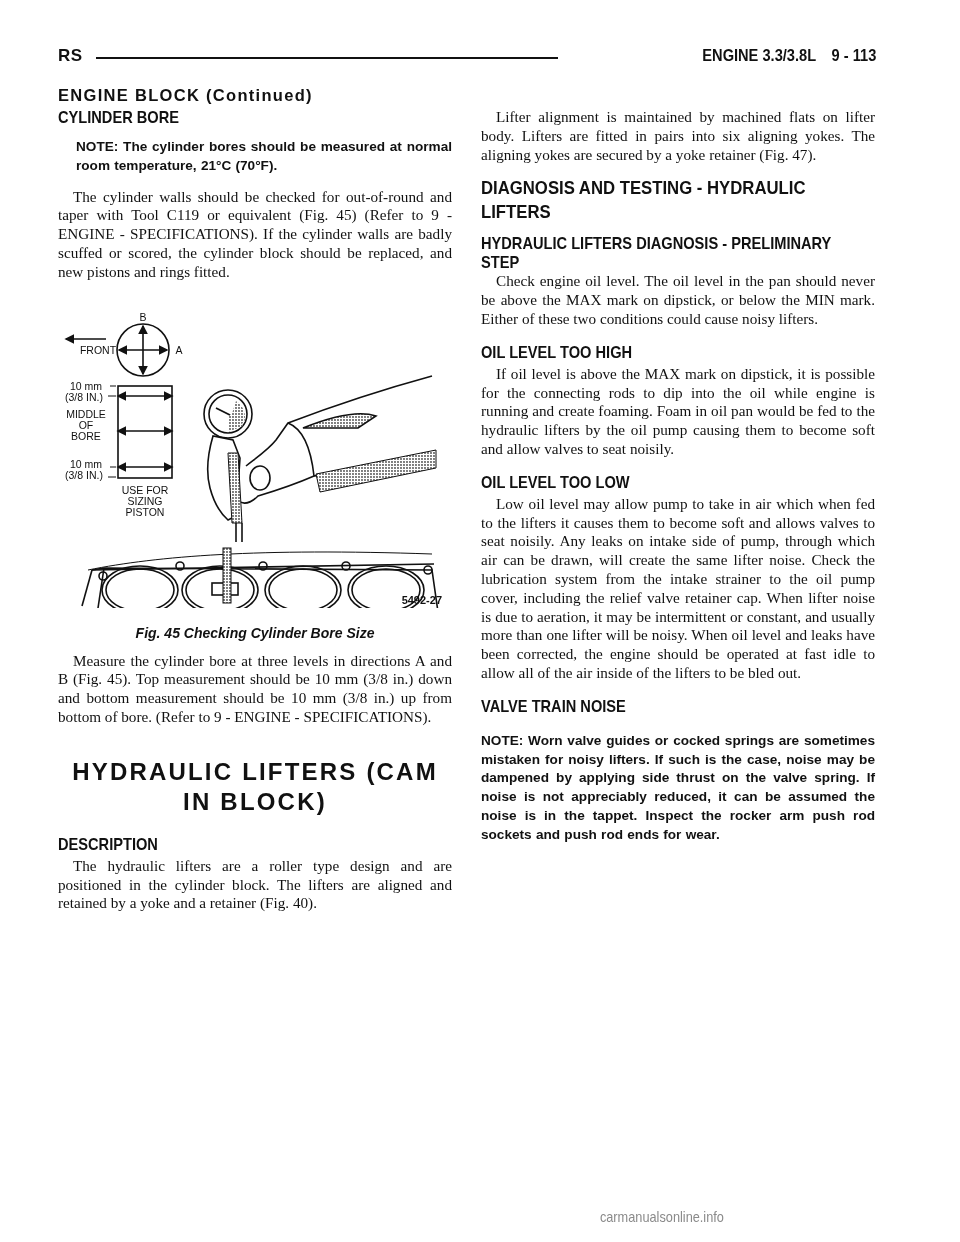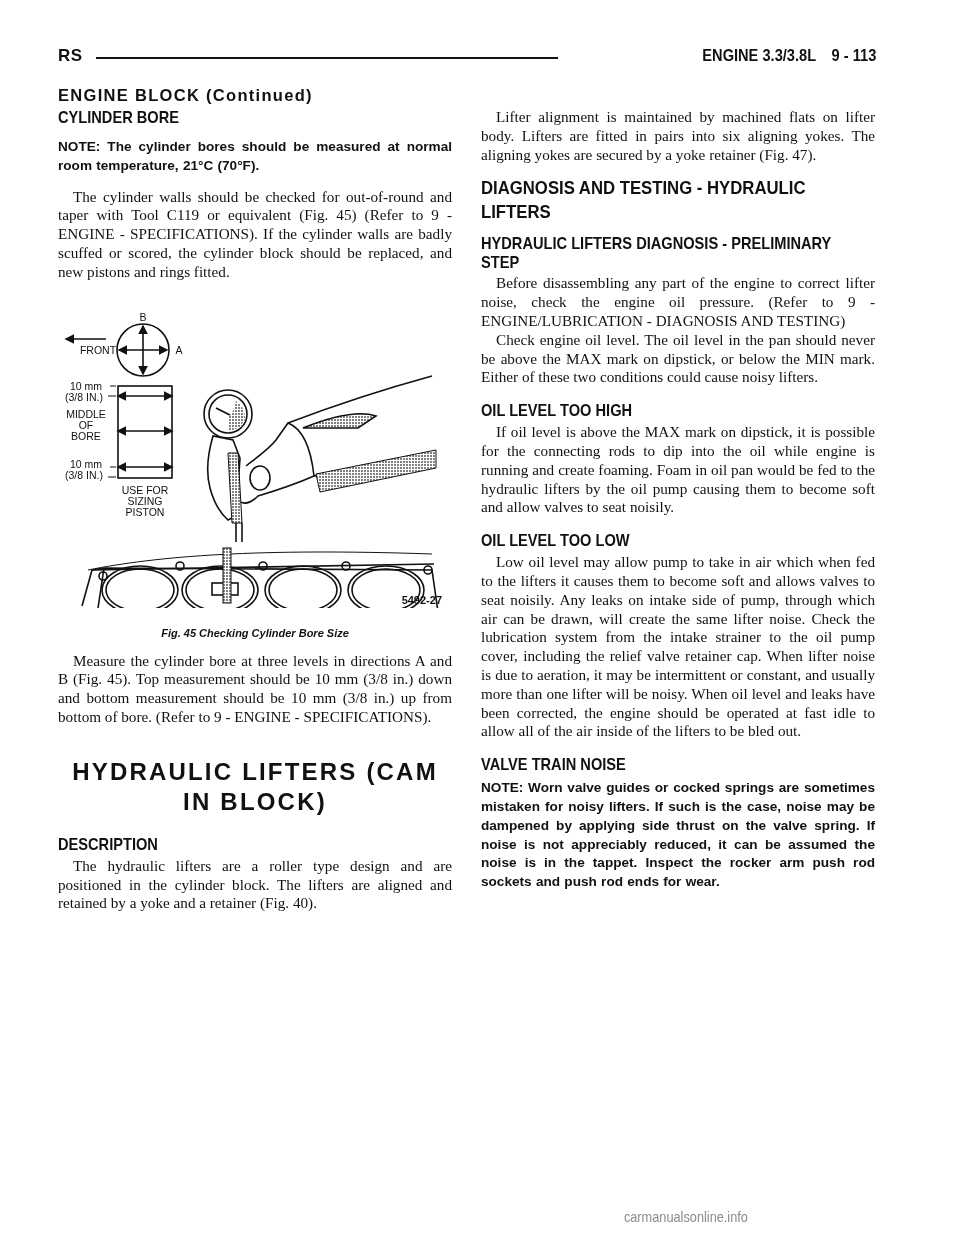--- a/index.html
+++ b/index.html
@@ -1,17 +1,17 @@
 <!DOCTYPE html>
 <html><head>
 <meta charset="utf-8">
 <style>
   html, body { margin: 0; padding: 0; background: #ffffff; }
   body { width: 960px; height: 1242px; position: relative; overflow: hidden; color: #111; }
-  .page { position: absolute; left: 0; top: 0; width: 772px; height: 1242px; padding-left: 24px; }
+  .page { position: absolute; left: 0; top: 0; width: 772px; height: 1242px; }
 
   
   .hdr { position: absolute; left: 58px; top: 46px; width: 818px; height: 30px; }
   .hdr-left { position: absolute; left: 0; top: 0; font-family: "Liberation Sans", sans-serif; font-weight: bold; font-size: 17px; letter-spacing: 0.5px; }
   .hdr-rule { position: absolute; left: 38px; right: 318px; top: 11px; height: 2px; background: #111; }
   .hdr-right { position: absolute; right: 0; top: 0; font-family: "Liberation Sans", sans-serif; font-weight: bold; font-size: 17px; transform: scaleX(0.86); transform-origin: right top; white-space: nowrap; }
   .hdr-right .pg { margin-left: 18px; }
   .continued { position: absolute; left: 58px; top: 86px; font-family: "Liberation Sans", sans-serif; font-weight: bold; font-size: 16.5px; letter-spacing: 1.3px; }
 
   
@@ -22,39 +22,39 @@
   .h3 { font-family: "Liberation Sans", sans-serif; font-weight: bold; font-size: 17px; transform: scaleX(0.86); transform-origin: left top; white-space: nowrap; margin: 0; line-height: 20px; }
   .h2 { font-family: "Liberation Sans", sans-serif; font-weight: bold; font-size: 19px; transform: scaleX(0.88); transform-origin: left top; margin: 0; line-height: 24px; width: 450px; }
   .h1 { font-family: "Liberation Sans", sans-serif; font-weight: bold; font-size: 24px; letter-spacing: 2.2px; margin: 0; line-height: 30px; }
 
   .p { font-family: "Liberation Serif", serif; font-size: 15.2px; line-height: 18.8px; text-align: justify; margin: 0; text-indent: 15px; hyphens: manual; }
   .note { font-family: "Liberation Sans", sans-serif; font-weight: bold; font-size: 13.6px; line-height: 18.8px; text-align: justify; margin: 0; word-spacing: 0.5px; }
 
   
   .figure { position: relative; width: 394px; height: 300px; margin-top: 26px; }
   .figure svg { position: absolute; left: 0; top: 0; }
-  .fig-caption { font-family: "Liberation Sans", sans-serif; font-weight: bold; font-style: italic; font-size: 11px; text-align: center; margin: 0; line-height: 18px; }
+  .fig-caption { font-family: "Liberation Sans", sans-serif; font-weight: bold; font-style: italic; font-size: 14px; text-align: center; margin: 0; line-height: 18px; }
 
   .watermark { position: absolute; right: 48px; top: 1208px; font-family: "Liberation Sans", sans-serif; font-size: 15px; color: #8a8a8a; transform: scaleX(0.85); transform-origin: right top; }
 </style>
 </head>
 <body>
 
 <div class="page">
 
   <div class="hdr">
     <span class="hdr-left">RS</span>
     <div class="hdr-rule"></div>
     <span class="hdr-right"><span>ENGINE 3.3/3.8L</span><span class="pg">9 - 113</span></span>
   </div>
   <div class="continued">ENGINE BLOCK (Continued)</div>
 
   <div class="col left">
     <h3 class="h3">CYLINDER BORE</h3>
-    <p class="note" style="margin-top:10px;">NOTE: The cylinder bores should be measured at normal room temperature, 21°C (70°F).</p>
+    <p class="note" style="margin-top:10px;margin-left:18px;">NOTE: The cylinder bores should be measured at normal room temperature, 21°C (70°F).</p>
     <p class="p" style="margin-top:12px;">The cylinder walls should be checked for out-of-round and taper with Tool C119 or equivalent (Fig. 45) (Refer to 9 - ENGINE - SPECIFICATIONS). If the cylinder walls are badly scuffed or scored, the cylinder block should be replaced, and new pistons and rings fitted.</p>
 
     <div class="figure">
       <svg width="394" height="300" viewBox="0 0 394 300">
         <defs>
           <pattern id="stip" width="3" height="3" patternUnits="userSpaceOnUse">
             <rect width="3" height="3" fill="#fff"></rect>
             <circle cx="1" cy="1" r="0.9" fill="#444"></circle>
           </pattern>
           <marker id="arr" markerWidth="6" markerHeight="6" refX="5" refY="3" orient="auto">
@@ -145,27 +145,26 @@
 
     <h1 class="h1" style="margin-top:30px;text-align:center;">HYDRAULIC LIFTERS (CAM IN BLOCK)</h1>
     <h3 class="h3" style="margin-top:18px;">DESCRIPTION</h3>
     <p class="p" style="margin-top:2px;">The hydraulic lifters are a roller type design and are positioned in the cylinder block. The lifters are aligned and retained by a yoke and a retainer (Fig. 40).</p>
   </div>
 
   <div class="col right">
     <p class="p">Lifter alignment is maintained by machined flats on lifter body. Lifters are fitted in pairs into six aligning yokes. The aligning yokes are secured by a yoke retainer (Fig. 47).</p>
     <h2 class="h2" style="margin-top:12px;">DIAGNOSIS AND TESTING - HYDRAULIC LIFTERS</h2>
     <h3 class="h3" style="margin-top:10px;line-height:19px;white-space:normal;width:450px;">HYDRAULIC LIFTERS DIAGNOSIS - PRELIMINARY STEP</h3>
-    <p class="p" style="margin-top:2px;">Before disassembling any part of the engine to correct lifter noise, check the engine oil pressure. (Refer to 9 - ENGINE/LUBRICATION - DIAGNOSIS AND TESTING)</p>
     <p class="p">Check engine oil level. The oil level in the pan should never be above the MAX mark on dipstick, or below the MIN mark. Either of these two conditions could cause noisy lifters.</p>
 
     <h3 class="h3" style="margin-top:14px;">OIL LEVEL TOO HIGH</h3>
     <p class="p" style="margin-top:2px;">If oil level is above the MAX mark on dipstick, it is possible for the connecting rods to dip into the oil while engine is running and create foaming. Foam in oil pan would be fed to the hydraulic lifters by the oil pump causing them to become soft and allow valves to seat noisily.</p>
 
     <h3 class="h3" style="margin-top:14px;">OIL LEVEL TOO LOW</h3>
     <p class="p" style="margin-top:2px;">Low oil level may allow pump to take in air which when fed to the lifters it causes them to become soft and allows valves to seat noisily. Any leaks on intake side of pump, through which air can be drawn, will create the same lifter noise. Check the lubrication system from the intake strainer to the oil pump cover, including the relief valve retainer cap. When lifter noise is due to aeration, it may be intermittent or constant, and usually more than one lifter will be noisy. When oil level and leaks have been corrected, the engine should be operated at fast idle to allow all of the air inside of the lifters to be bled out.</p>
 
     <h3 class="h3" style="margin-top:14px;">VALVE TRAIN NOISE</h3>
-    <p class="note" style="margin-top:4px;">NOTE: Worn valve guides or cocked springs are sometimes mistaken for noisy lifters. If such is the case, noise may be dampened by applying side thrust on the valve spring. If noise is not appreciably reduced, it can be assumed the noise is in the tappet. Inspect the rocker arm push rod sockets and push rod ends for wear.</p>
+    <p class="note" style="margin-top:15px;">NOTE: Worn valve guides or cocked springs are sometimes mistaken for noisy lifters. If such is the case, noise may be dampened by applying side thrust on the valve spring. If noise is not appreciably reduced, it can be assumed the noise is in the tappet. Inspect the rocker arm push rod sockets and push rod ends for wear.</p>
   </div>
 
   <div class="watermark">carmanualsonline.info</div>
 </div>
 
 </body></html>

